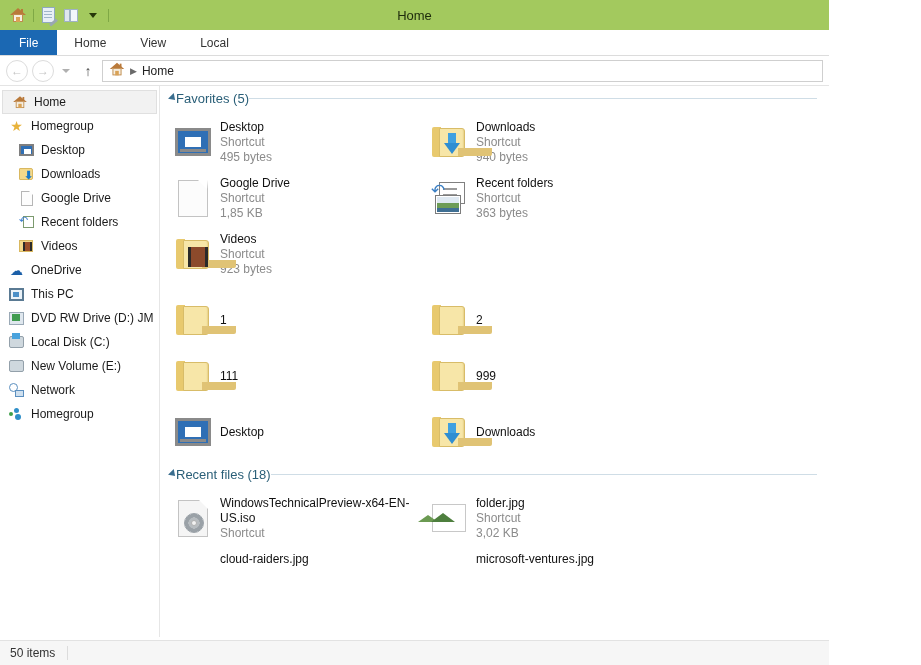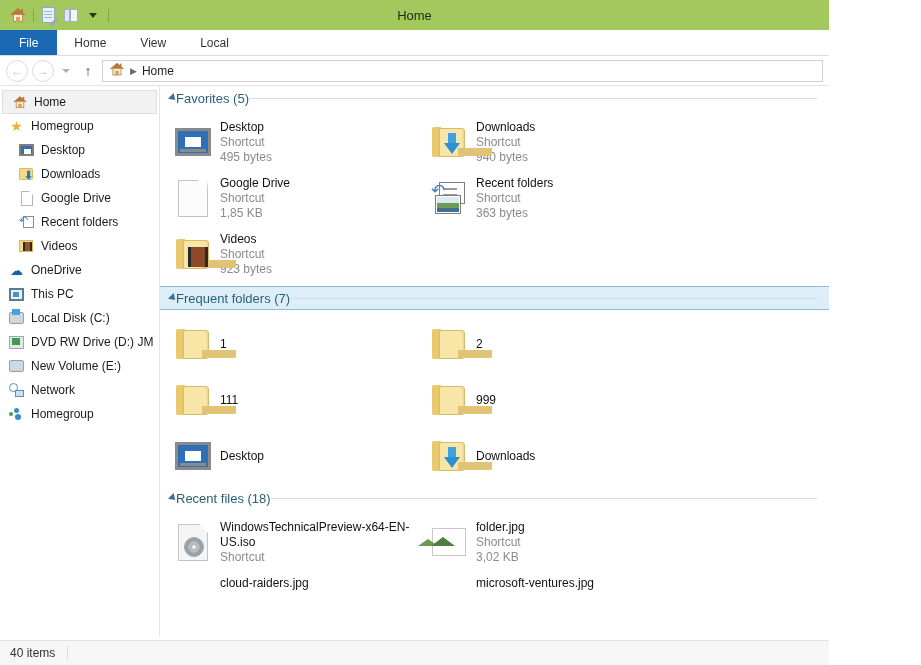--- a/index.html
+++ b/index.html
@@ -403,30 +403,30 @@
 
       <div class="nav-item">
         <span class="nav-ico">
             <span class="i-pc"></span>
           </span>
         <span>This PC</span>
       </div>
 
       <div class="nav-item">
         <span class="nav-ico">
+            <span class="i-dvd"></span>
+          </span>
+        <span>DVD RW Drive (D:) JM</span>
+      </div>
+
+      <div class="nav-item">
+        <span class="nav-ico">
             <span class="i-hdd sys"></span>
           </span>
         <span>Local Disk (C:)</span>
-      </div>
-
-      <div class="nav-item">
-        <span class="nav-ico">
-            <span class="i-dvd"></span>
-          </span>
-        <span>DVD RW Drive (D:) JM</span>
       </div>
 
       <div class="nav-item">
         <span class="nav-ico">
             <span class="i-hdd"></span>
           </span>
         <span>New Volume (E:)</span>
       </div>
 
       <div class="nav-item">
@@ -527,25 +527,20 @@
             <span class="big-vid"><span class="big-folder"><span class="back"></span><span class="front"></span><span class="tab"></span></span><span class="film"></span></span>
           </span>
           <span class="tile-txt">
             <div class="tile-name">Videos</div>
             <div class="tile-sub">Shortcut</div>
             <div class="tile-sub">923 bytes</div>
           </span>
         </div>
       </div>
 
-      <div class="group-header hl">
-        <span class="group-chev"></span>
-        <span class="group-title">Frequent folders (7)</span>
-        <span class="group-rule"></span>
-      </div>
       <div class="tiles">
 
         <div class="tile folder-row">
           <span class="tile-ico">
               <span class="big-folder">
                 <span class="back"></span>
                 <span class="front"></span>
                 <span class="tab"></span>
               </span>
             </span>
@@ -668,17 +663,17 @@
 
           </span>
         </div>
 
       </div>
 
     </div>
   </div>
 
   <div class="statusbar">
-    <span class="status-text">40 items</span>
+    <span class="status-text">50 items</span>
     <span class="status-sep"></span>
   </div>
 
 </div>
 
 </body></html>

